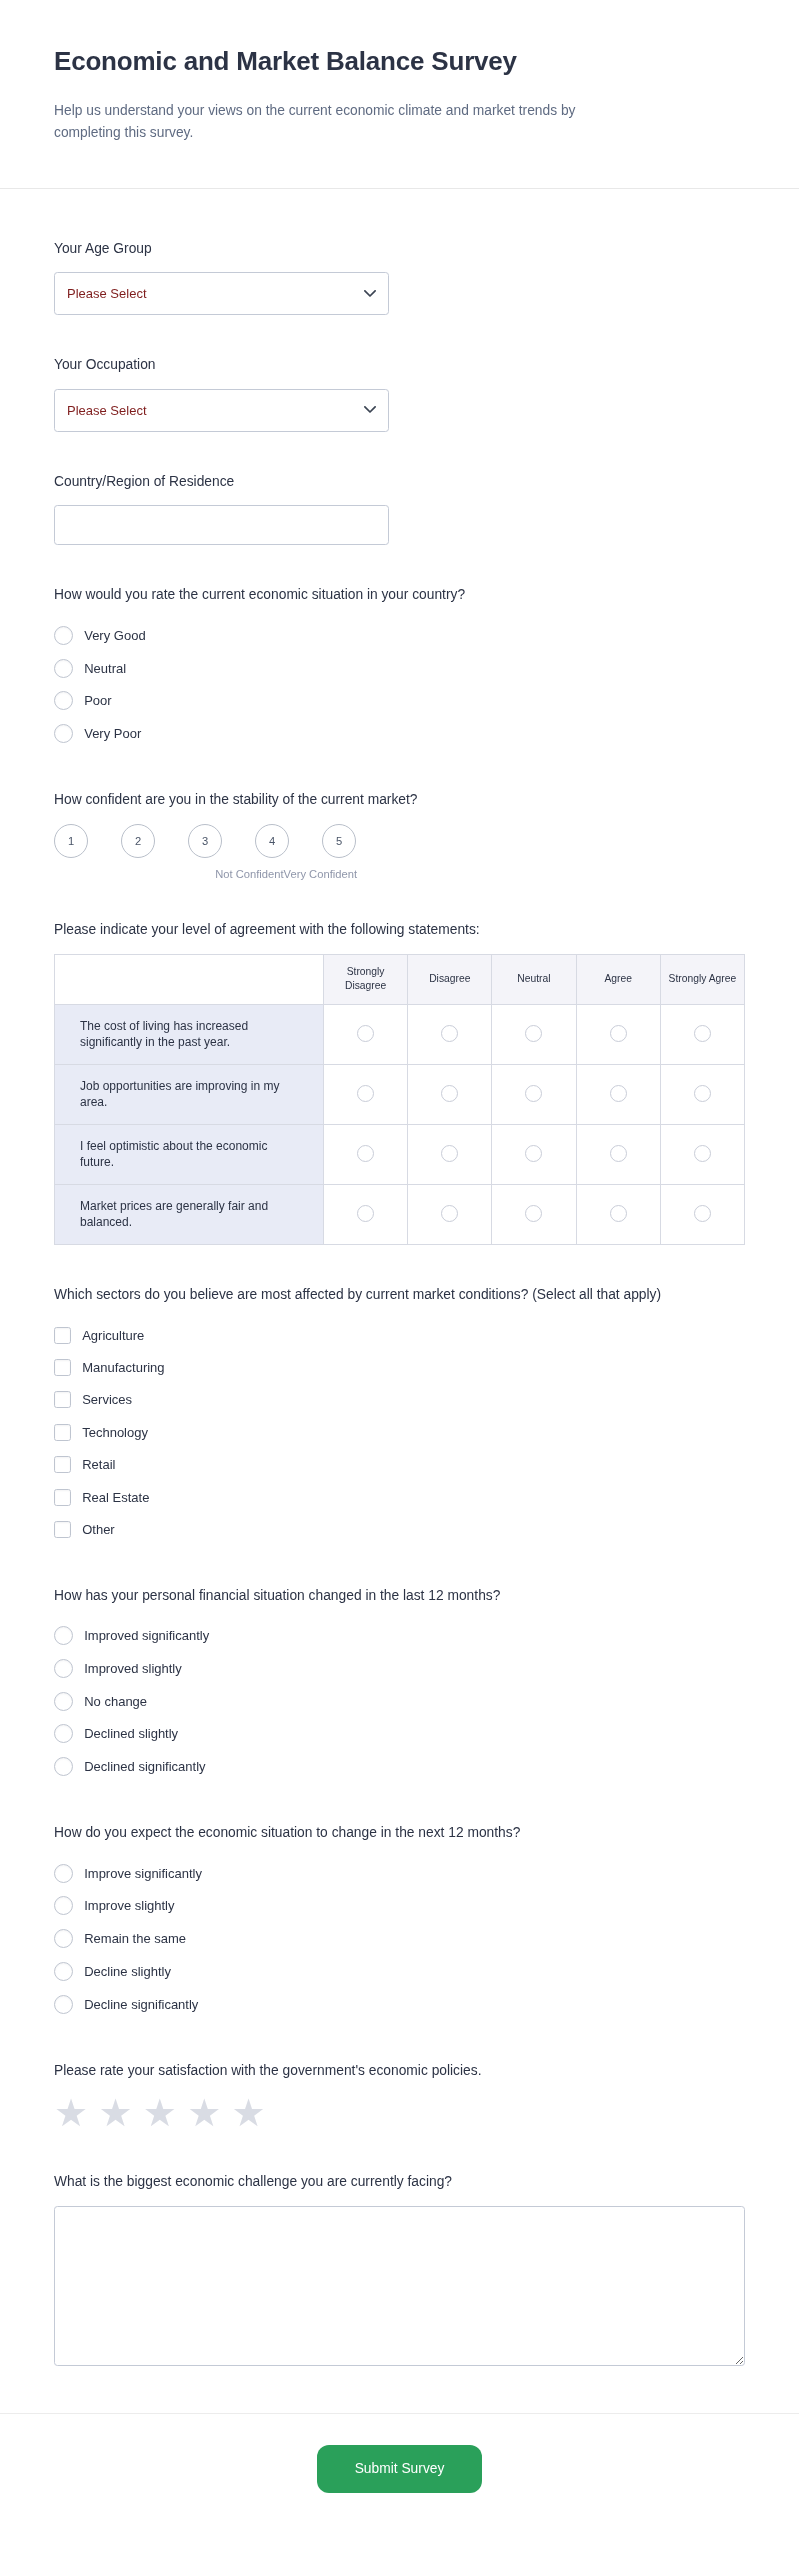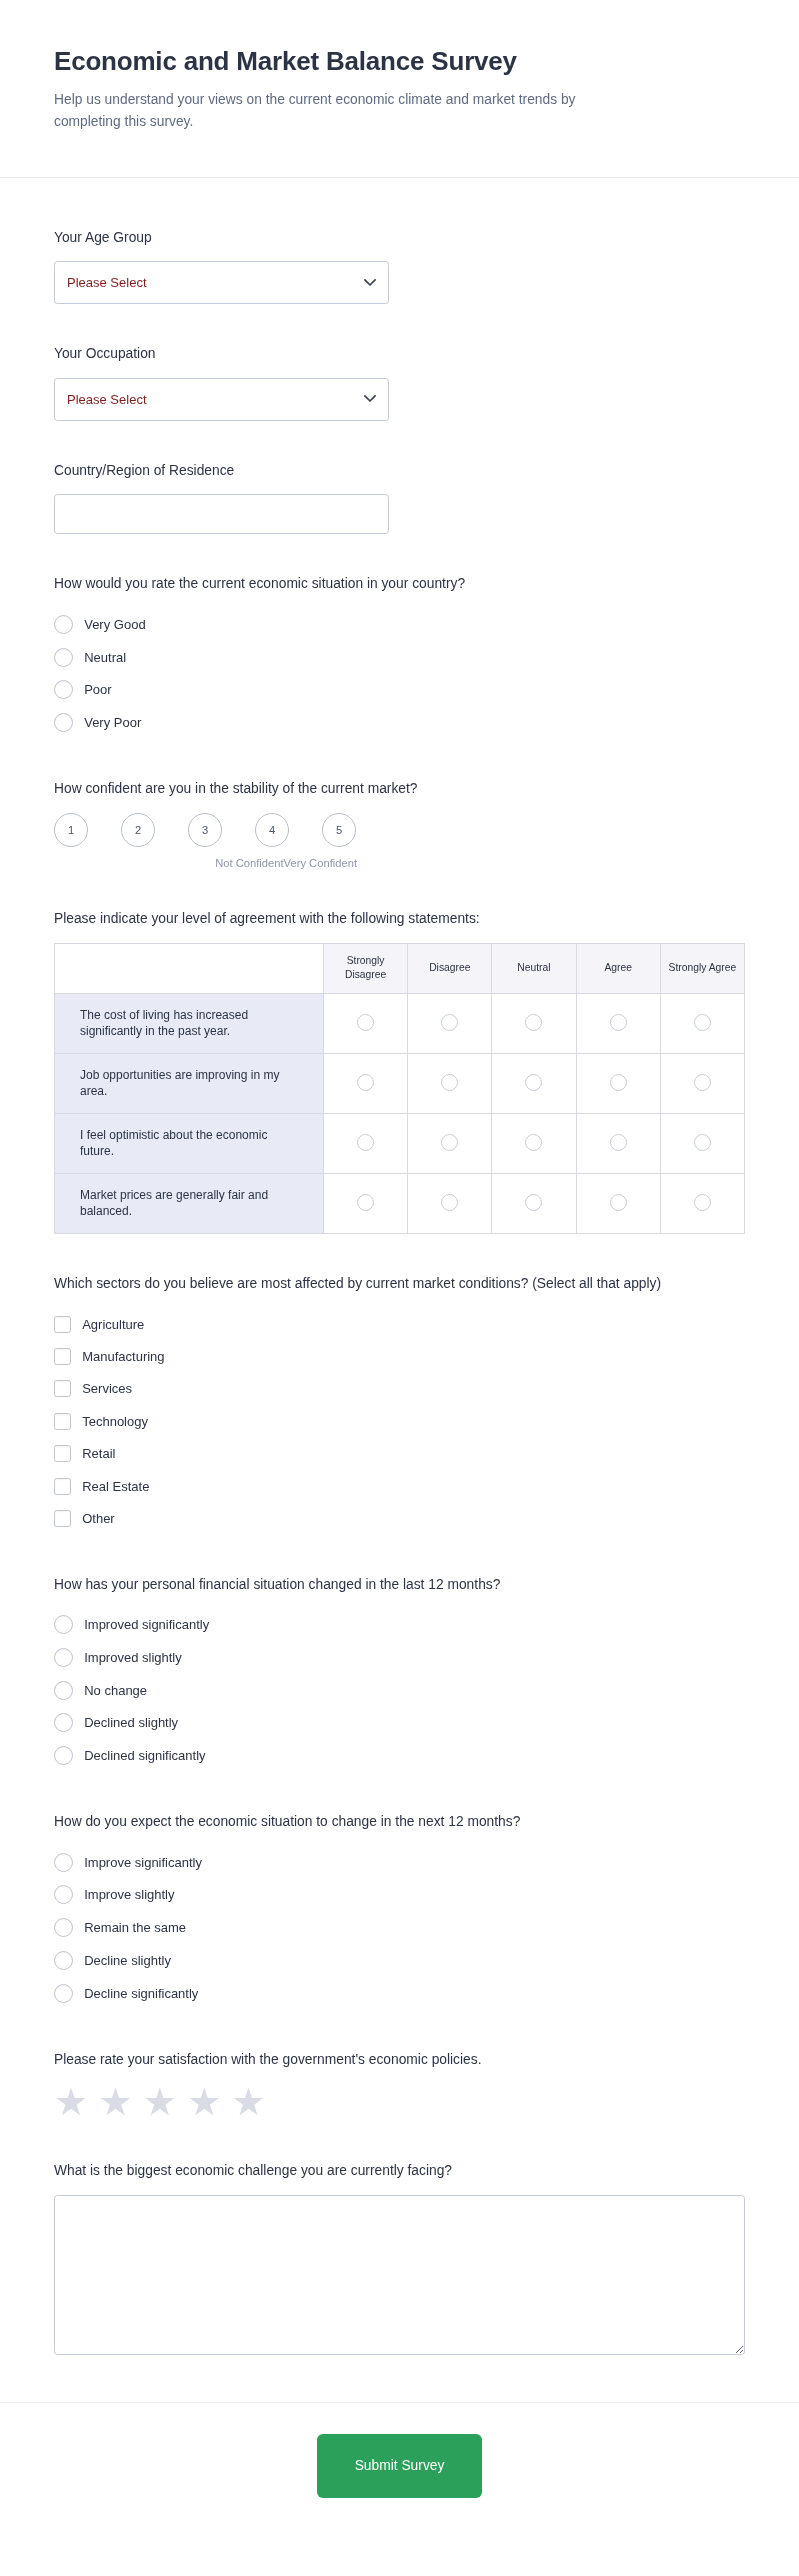--- a/index.html
+++ b/index.html
@@ -4,21 +4,21 @@
 <style>
   * { margin:0; padding:0; box-sizing:border-box; }
   html,body { background:#ffffff; }
   body {
     width:799px;
     font-family:"Liberation Sans", sans-serif;
     color:#2c3345;
   }
   .form-header { padding:46px 54px 43px; }
   .form-title { font-size:26px; font-weight:700; color:#2c3345; letter-spacing:-0.2px; }
-  .form-subtitle { margin-top:12px; font-size:13.8px; line-height:22.3px; color:#5f6b82; max-width:550px; }
+  .form-subtitle { margin-top:23px; font-size:13.8px; line-height:22.3px; color:#5f6b82; max-width:550px; }
   .divider { border-top:0.9px solid #e8e8e8; }
 
   .form-body { padding:50px 54px 6.9px; }
   .question { margin-bottom:40px; }
   .q-label { display:block; font-size:13.8px; font-weight:500; color:#2c3345; margin-bottom:13px; line-height:20.6px; max-width:653px; }
 
   .select {
     width:335px; height:43px; border:0.9px solid #c4cad6; border-radius:3.4px;
     display:flex; align-items:center; justify-content:space-between;
     padding:0 12px; background:#fff; cursor:pointer;
@@ -63,23 +63,23 @@
   .star { font-size:38px; line-height:1; color:#d9dce4; cursor:pointer; }
   .star::before { content:"\2605"; }
 
   .textarea {
     width:100%; height:160px; border:0.9px solid #c4cad6; border-radius:3.4px;
     padding:10.3px; font-size:13px; font-family:inherit; color:#2c3345; resize:vertical; display:block;
   }
 
   .submit-section { border-top:0.9px solid #ececec; padding:31px 0 48px; display:flex; justify-content:center; }
   .submit-button {
-    background:#2aa05a; color:#fff; border:none; border-radius:6px;
+    background:#2aa05a; color:#fff; border:none; border-radius:12px;
     font-size:13.8px; font-weight:500; font-family:inherit;
-    height:64px; padding:0 38px; cursor:pointer;
+    height:48px; padding:0 38px; cursor:pointer;
   }
 </style>
 </head>
 <body>
 
 <header class="form-header">
   <h1 class="form-title">Economic and Market Balance Survey</h1>
   <p class="form-subtitle">Help us understand your views on the current economic climate and market trends by completing this survey.</p>
 </header>
 <div class="divider"></div>

